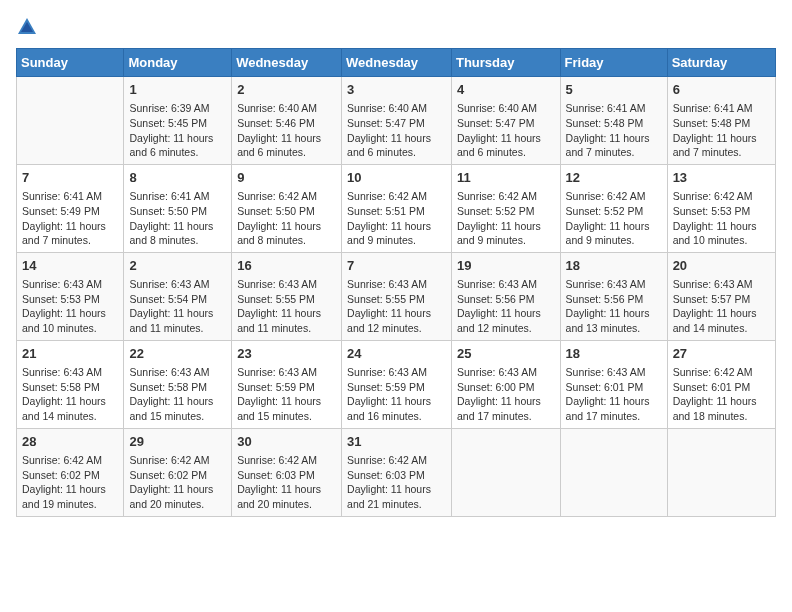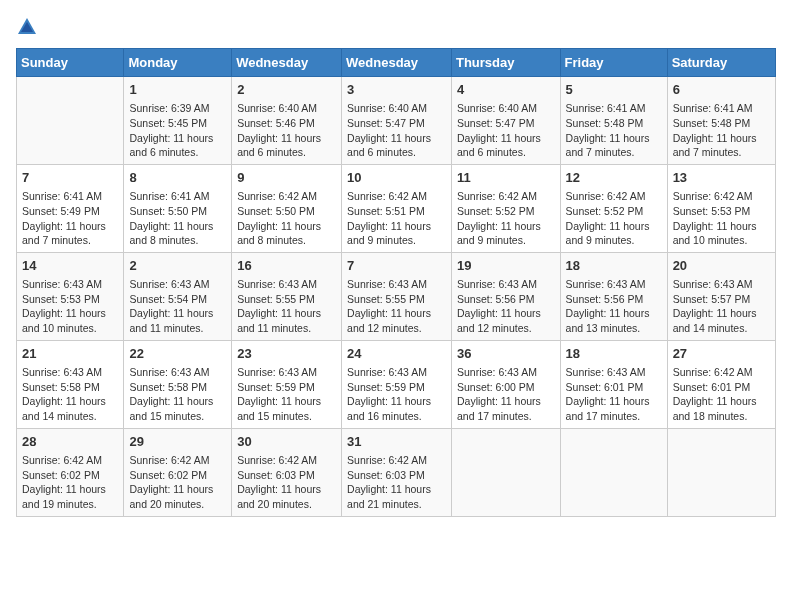--- a/index.html
+++ b/index.html
@@ -269,21 +269,21 @@
 Sunset: 5:59 PM
 Daylight: 11 hours and 15 minutes.</div>
         </td>
         <td>
           <span class="day-number">24</span>
           <div class="day-info" style="white-space: pre-wrap;">Sunrise: 6:43 AM
 Sunset: 5:59 PM
 Daylight: 11 hours and 16 minutes.</div>
         </td>
         <td>
-          <span class="day-number">36</span>
+          <span class="day-number">25</span>
           <div class="day-info" style="white-space: pre-wrap;">Sunrise: 6:43 AM
 Sunset: 6:00 PM
 Daylight: 11 hours and 17 minutes.</div>
         </td>
         <td>
           <span class="day-number">18</span>
           <div class="day-info" style="white-space: pre-wrap;">Sunrise: 6:43 AM
 Sunset: 6:01 PM
 Daylight: 11 hours and 17 minutes.</div>
         </td>

